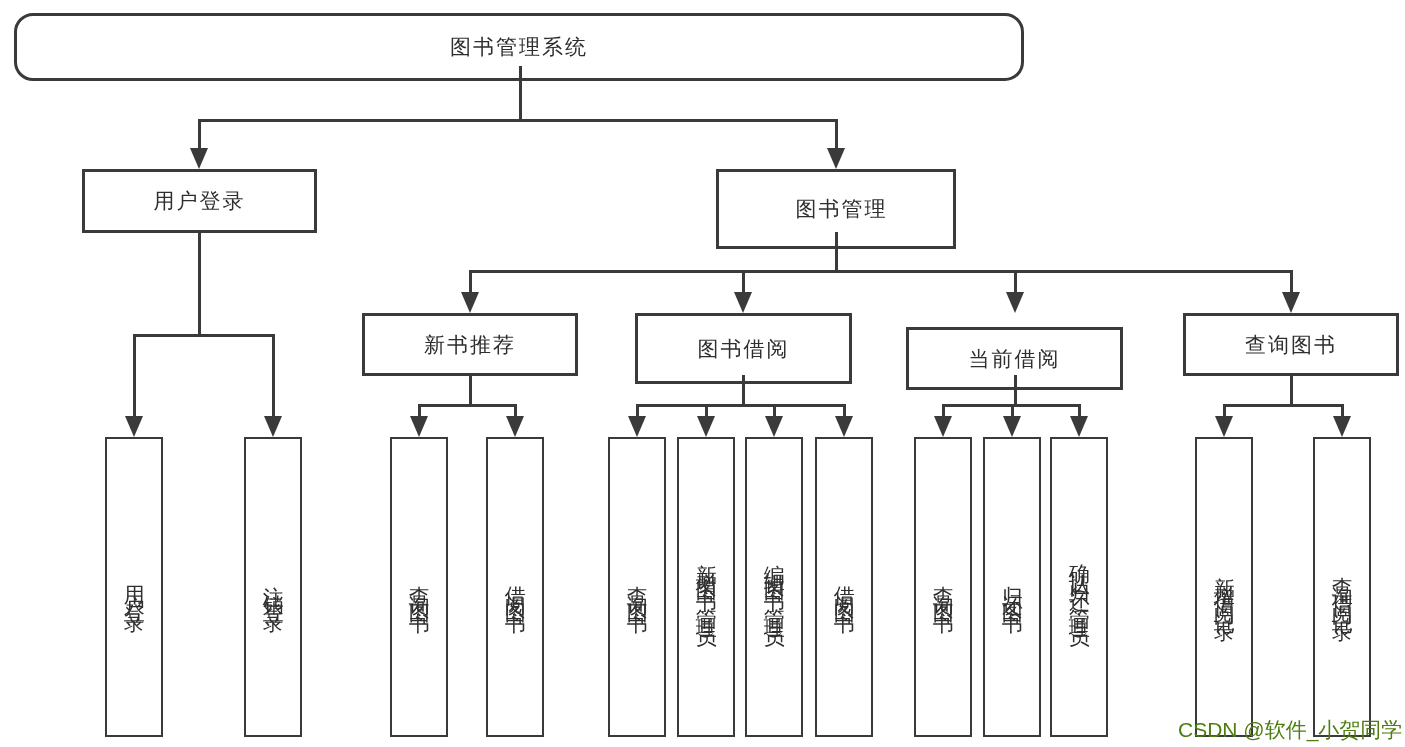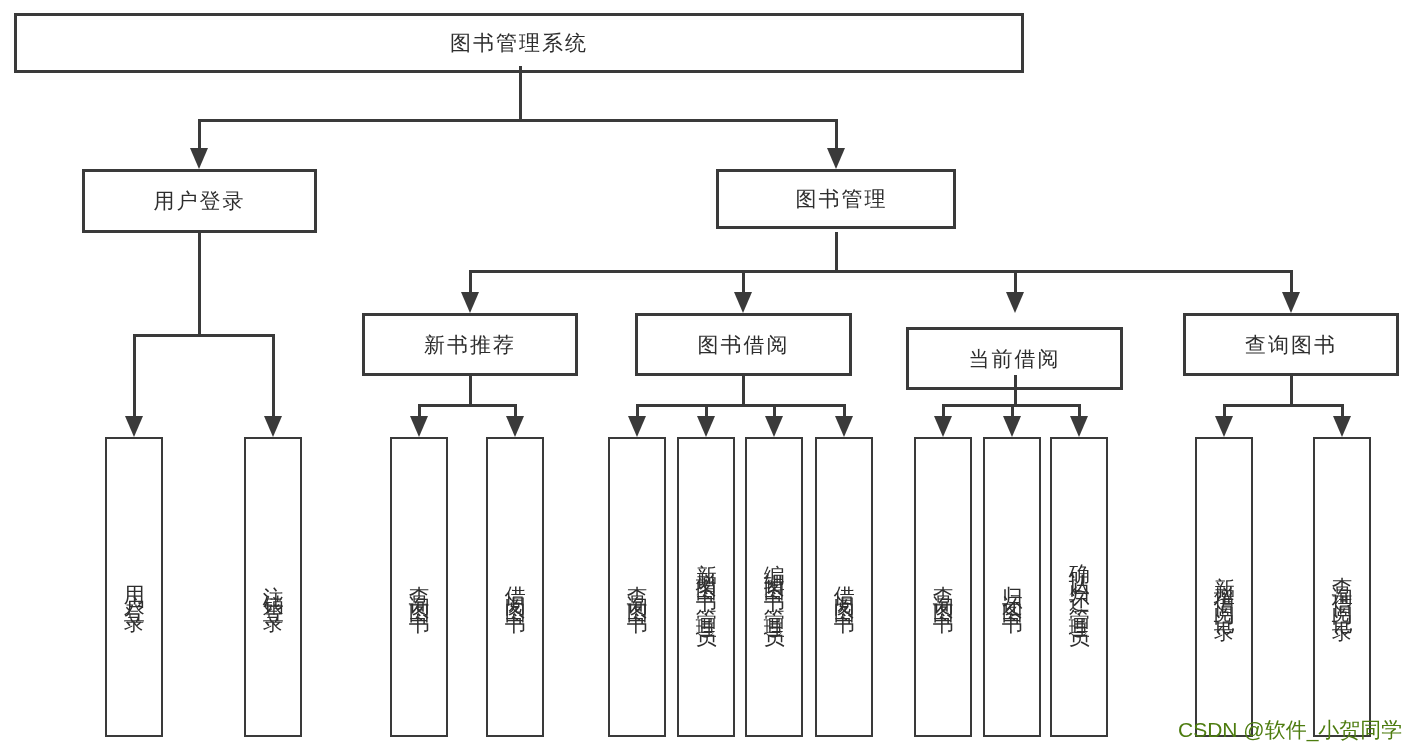--- a/index.html
+++ b/index.html
@@ -34,52 +34,52 @@
   .watermark {
     position:absolute; left:1178px; top:716px;
     color:#4d7c0f; font-size:21px; white-space:nowrap; z-index:5;
   }
 </style>
 </head>
 <body>
 
 <div class="canvas">
 
-  <div class="node h" style="left:14px; top:13px; width:1010px; height:60px;">图书管理系统</div>
+  <div class="node h" style="left:14px; top:13px; width:1010px; height:68px;border-radius:19px;">图书管理系统</div>
 
   <div class="vline" style="left:519px; top:66px; height:55px;"></div>
   <div class="hline" style="left:198px; top:119px; width:640px;"></div>
   <div class="vline" style="left:198px; top:119px; height:36px;"></div>
   <div class="arrowhead" style="left:190px; top:148px;"></div>
   <div class="vline" style="left:835px; top:119px; height:36px;"></div>
   <div class="arrowhead" style="left:827px; top:148px;"></div>
 
   <div class="node h" style="left:82px; top:169px; width:235px; height:64px;">用户登录</div>
-  <div class="node h" style="left:716px; top:169px; width:240px; height:60px;padding-left:11px;">图书管理</div>
+  <div class="node h" style="left:716px; top:169px; width:240px; height:80px;padding-left:11px;">图书管理</div>
 
   <div class="vline" style="left:198px; top:232px; height:104px;"></div>
   <div class="hline" style="left:133px; top:334px; width:142px;"></div>
   <div class="vline" style="left:133px; top:334px; height:88px;"></div>
   <div class="arrowhead" style="left:125px; top:416px;"></div>
   <div class="vline" style="left:272px; top:334px; height:88px;"></div>
   <div class="arrowhead" style="left:264px; top:416px;"></div>
 
   <div class="vline" style="left:835px; top:232px; height:40px;"></div>
   <div class="hline" style="left:469px; top:270px; width:824px;"></div>
   <div class="vline" style="left:469px; top:270px; height:28px;"></div>
   <div class="arrowhead" style="left:461px; top:292px;"></div>
   <div class="vline" style="left:742px; top:270px; height:28px;"></div>
   <div class="arrowhead" style="left:734px; top:292px;"></div>
   <div class="vline" style="left:1014px; top:270px; height:28px;"></div>
   <div class="arrowhead" style="left:1006px; top:292px;"></div>
   <div class="vline" style="left:1290px; top:270px; height:28px;"></div>
   <div class="arrowhead" style="left:1282px; top:292px;"></div>
 
   <div class="node h" style="left:362px; top:313px; width:216px; height:63px;">新书推荐</div>
-  <div class="node h" style="left:635px; top:313px; width:217px; height:63px;">图书借阅</div>
+  <div class="node h" style="left:635px; top:313px; width:217px; height:71px;">图书借阅</div>
   <div class="node h" style="left:906px; top:313px; width:217px; height:63px;margin-top:14px;">当前借阅</div>
   <div class="node h" style="left:1183px; top:313px; width:216px; height:63px;">查询图书</div>
 
   <div class="vline" style="left:469px; top:375px; height:31px;"></div>
   <div class="hline" style="left:418px; top:404px; width:99px;"></div>
   <div class="vline" style="left:418px; top:404px; height:18px;"></div>
   <div class="arrowhead" style="left:410px; top:416px;"></div>
   <div class="vline" style="left:514px; top:404px; height:18px;"></div>
   <div class="arrowhead" style="left:506px; top:416px;"></div>
 

